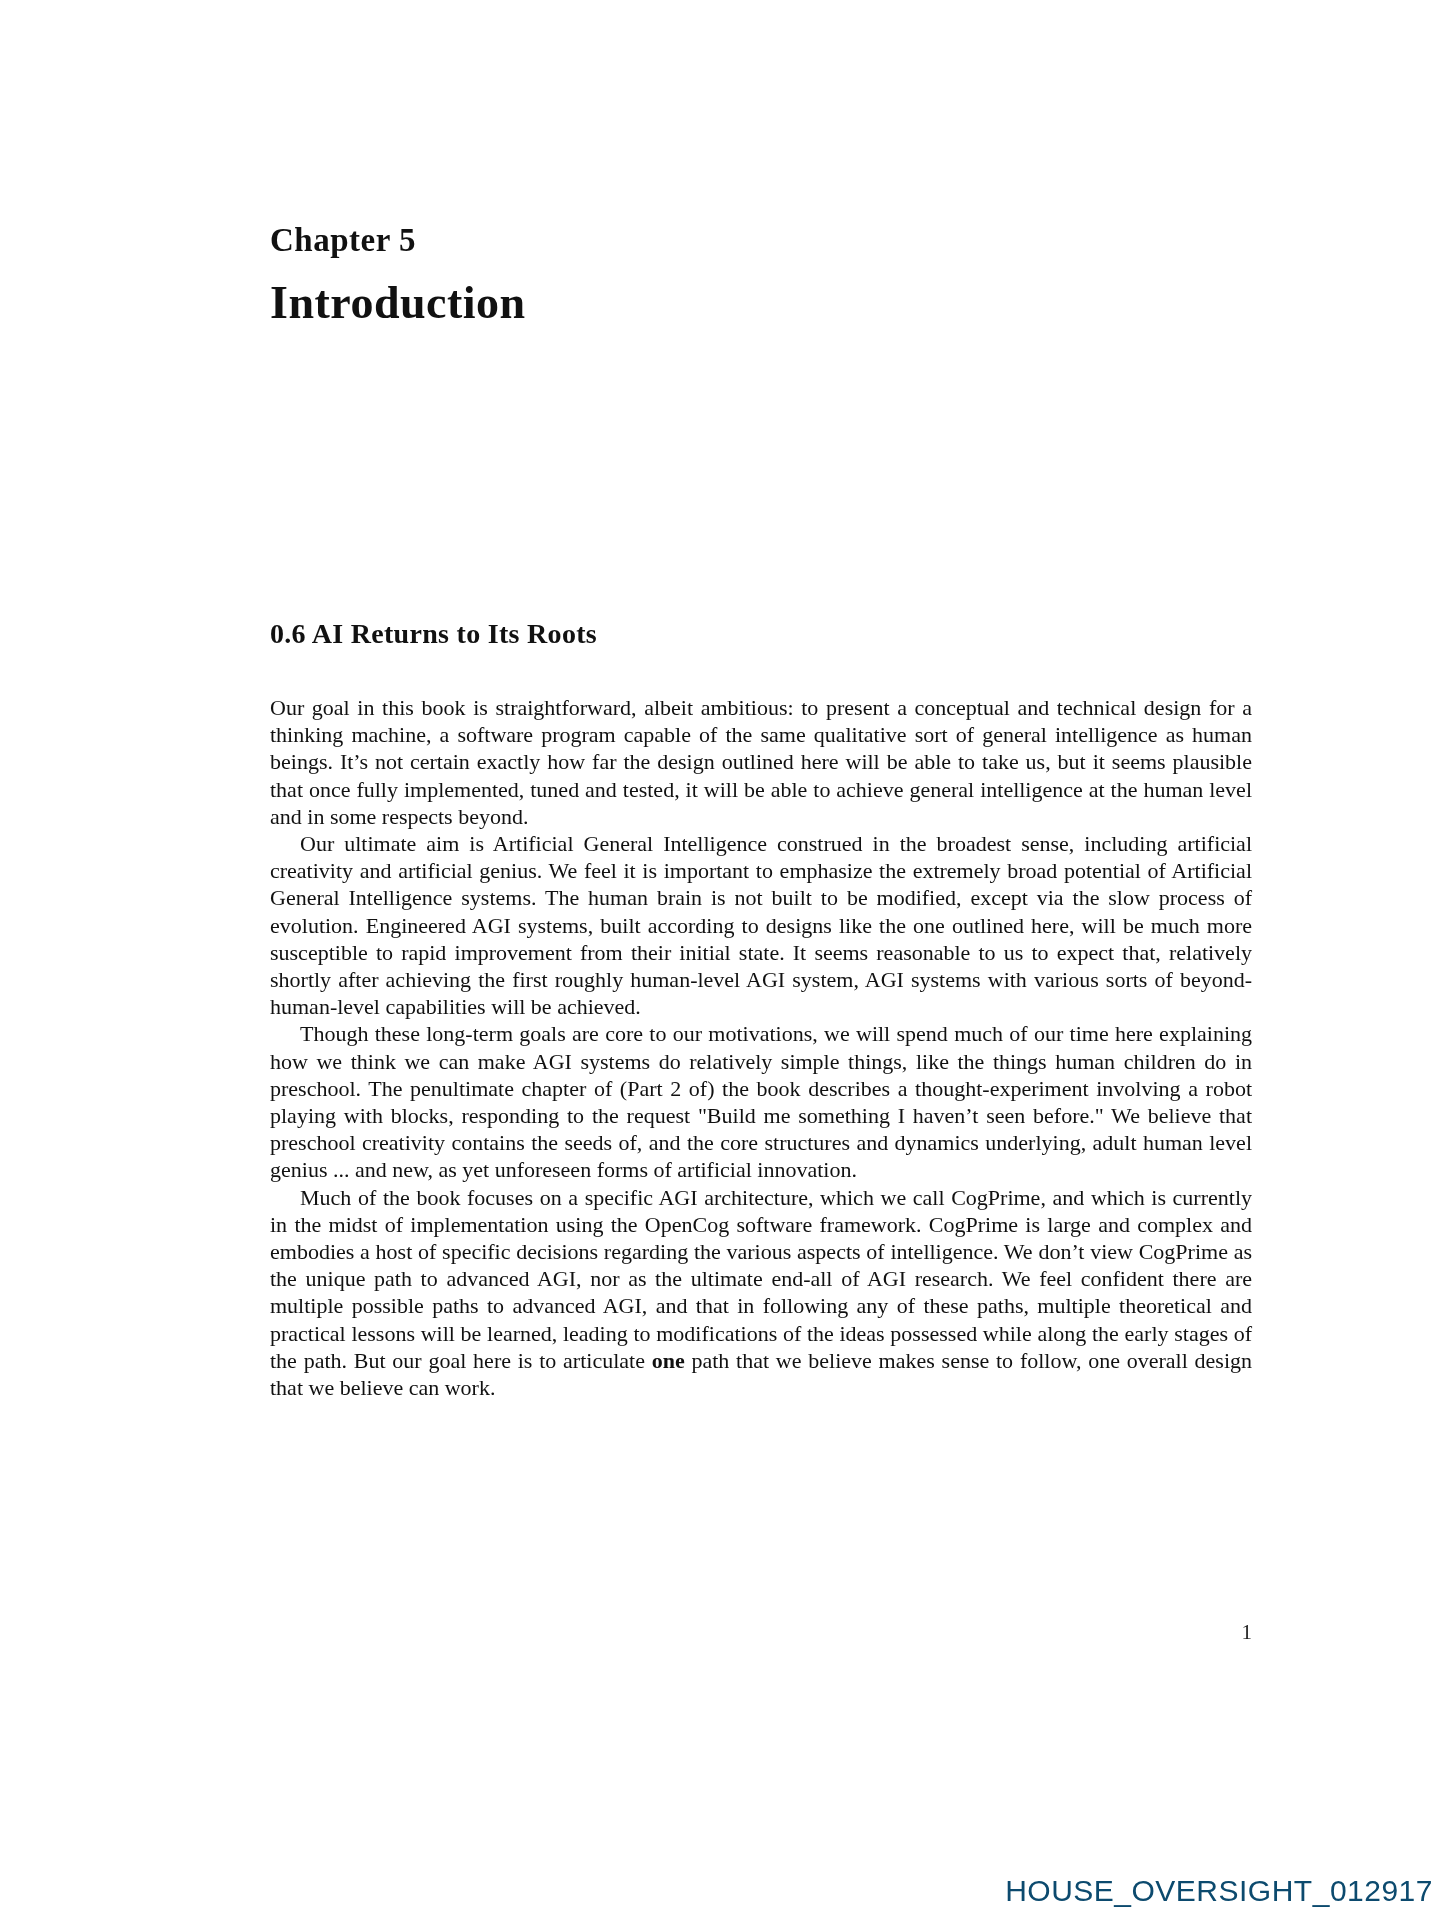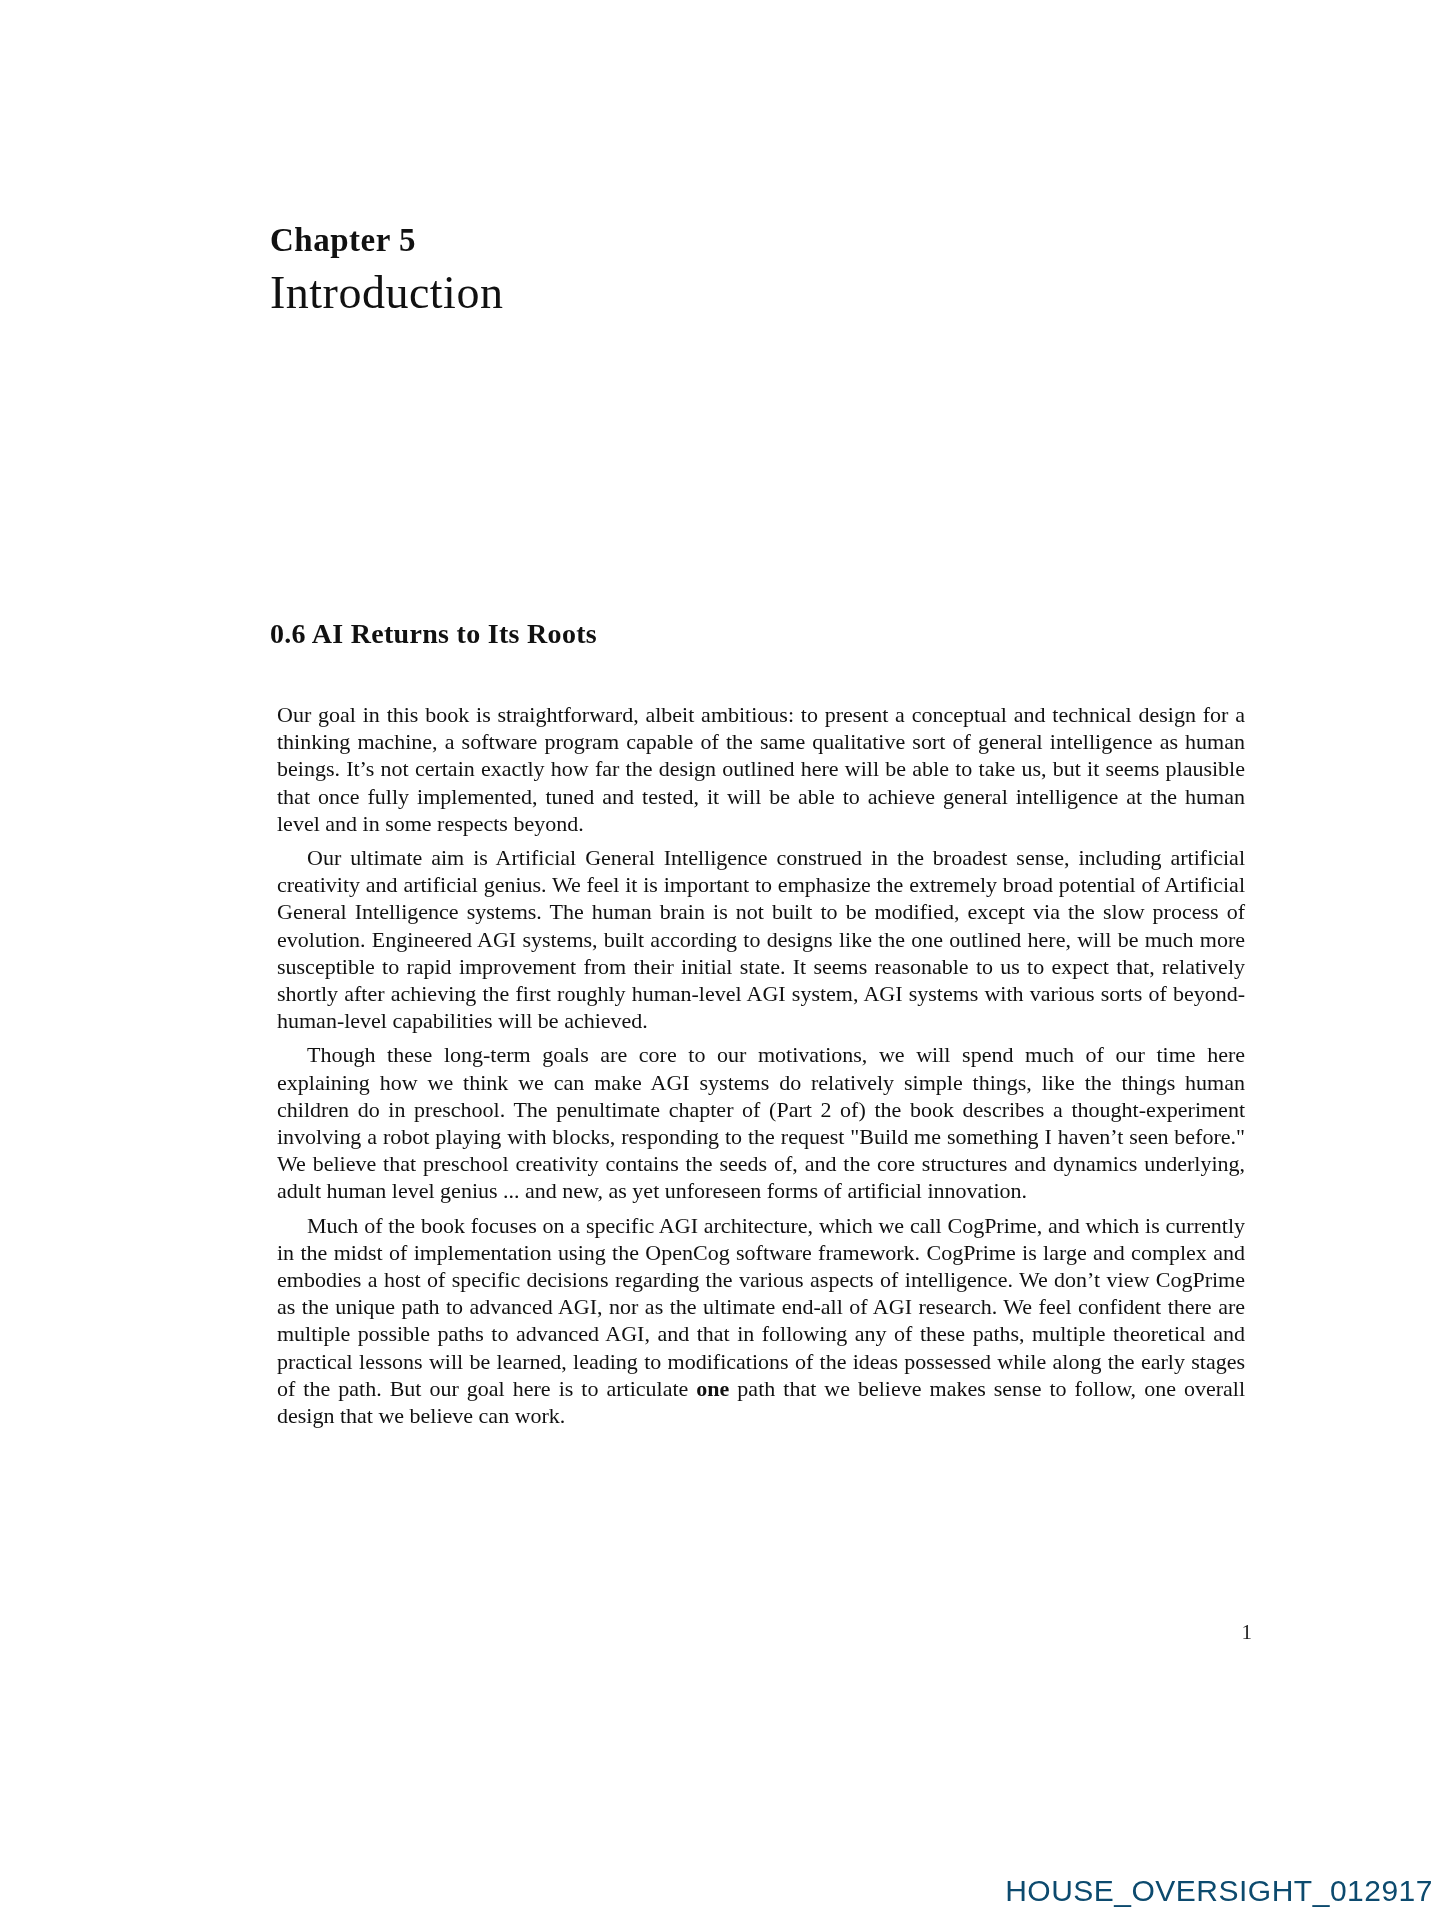--- a/index.html
+++ b/index.html
@@ -28,39 +28,39 @@
     top: 220px;
   }
   .chapter-label {
     font-size: 33px;
     font-weight: bold;
     line-height: 1.25;
     letter-spacing: 0.5px;
   }
   .chapter-title {
     font-size: 46px;
-    font-weight: normal;
+    font-weight: bold;
     line-height: 1.15;
-    margin-top: 6px;
+    margin-top: 16px;
     letter-spacing: 0.5px;
   }
   .section-heading {
     top: 618px;
     font-size: 28px;
     font-weight: bold;
     letter-spacing: 0.3px;
   }
   .body-text {
     top: 694px;
     font-size: 22px;
     line-height: 27.2px;
     text-align: justify;
   }
   .body-text p {
-    margin: 7px;
+    margin: 0;
     padding: 0;
   }
   .body-text p.indent {
     text-indent: 30px;
   }
   .page-number {
     top: 1620px;
     text-align: right;
     font-size: 21px;
     color: #222222;

